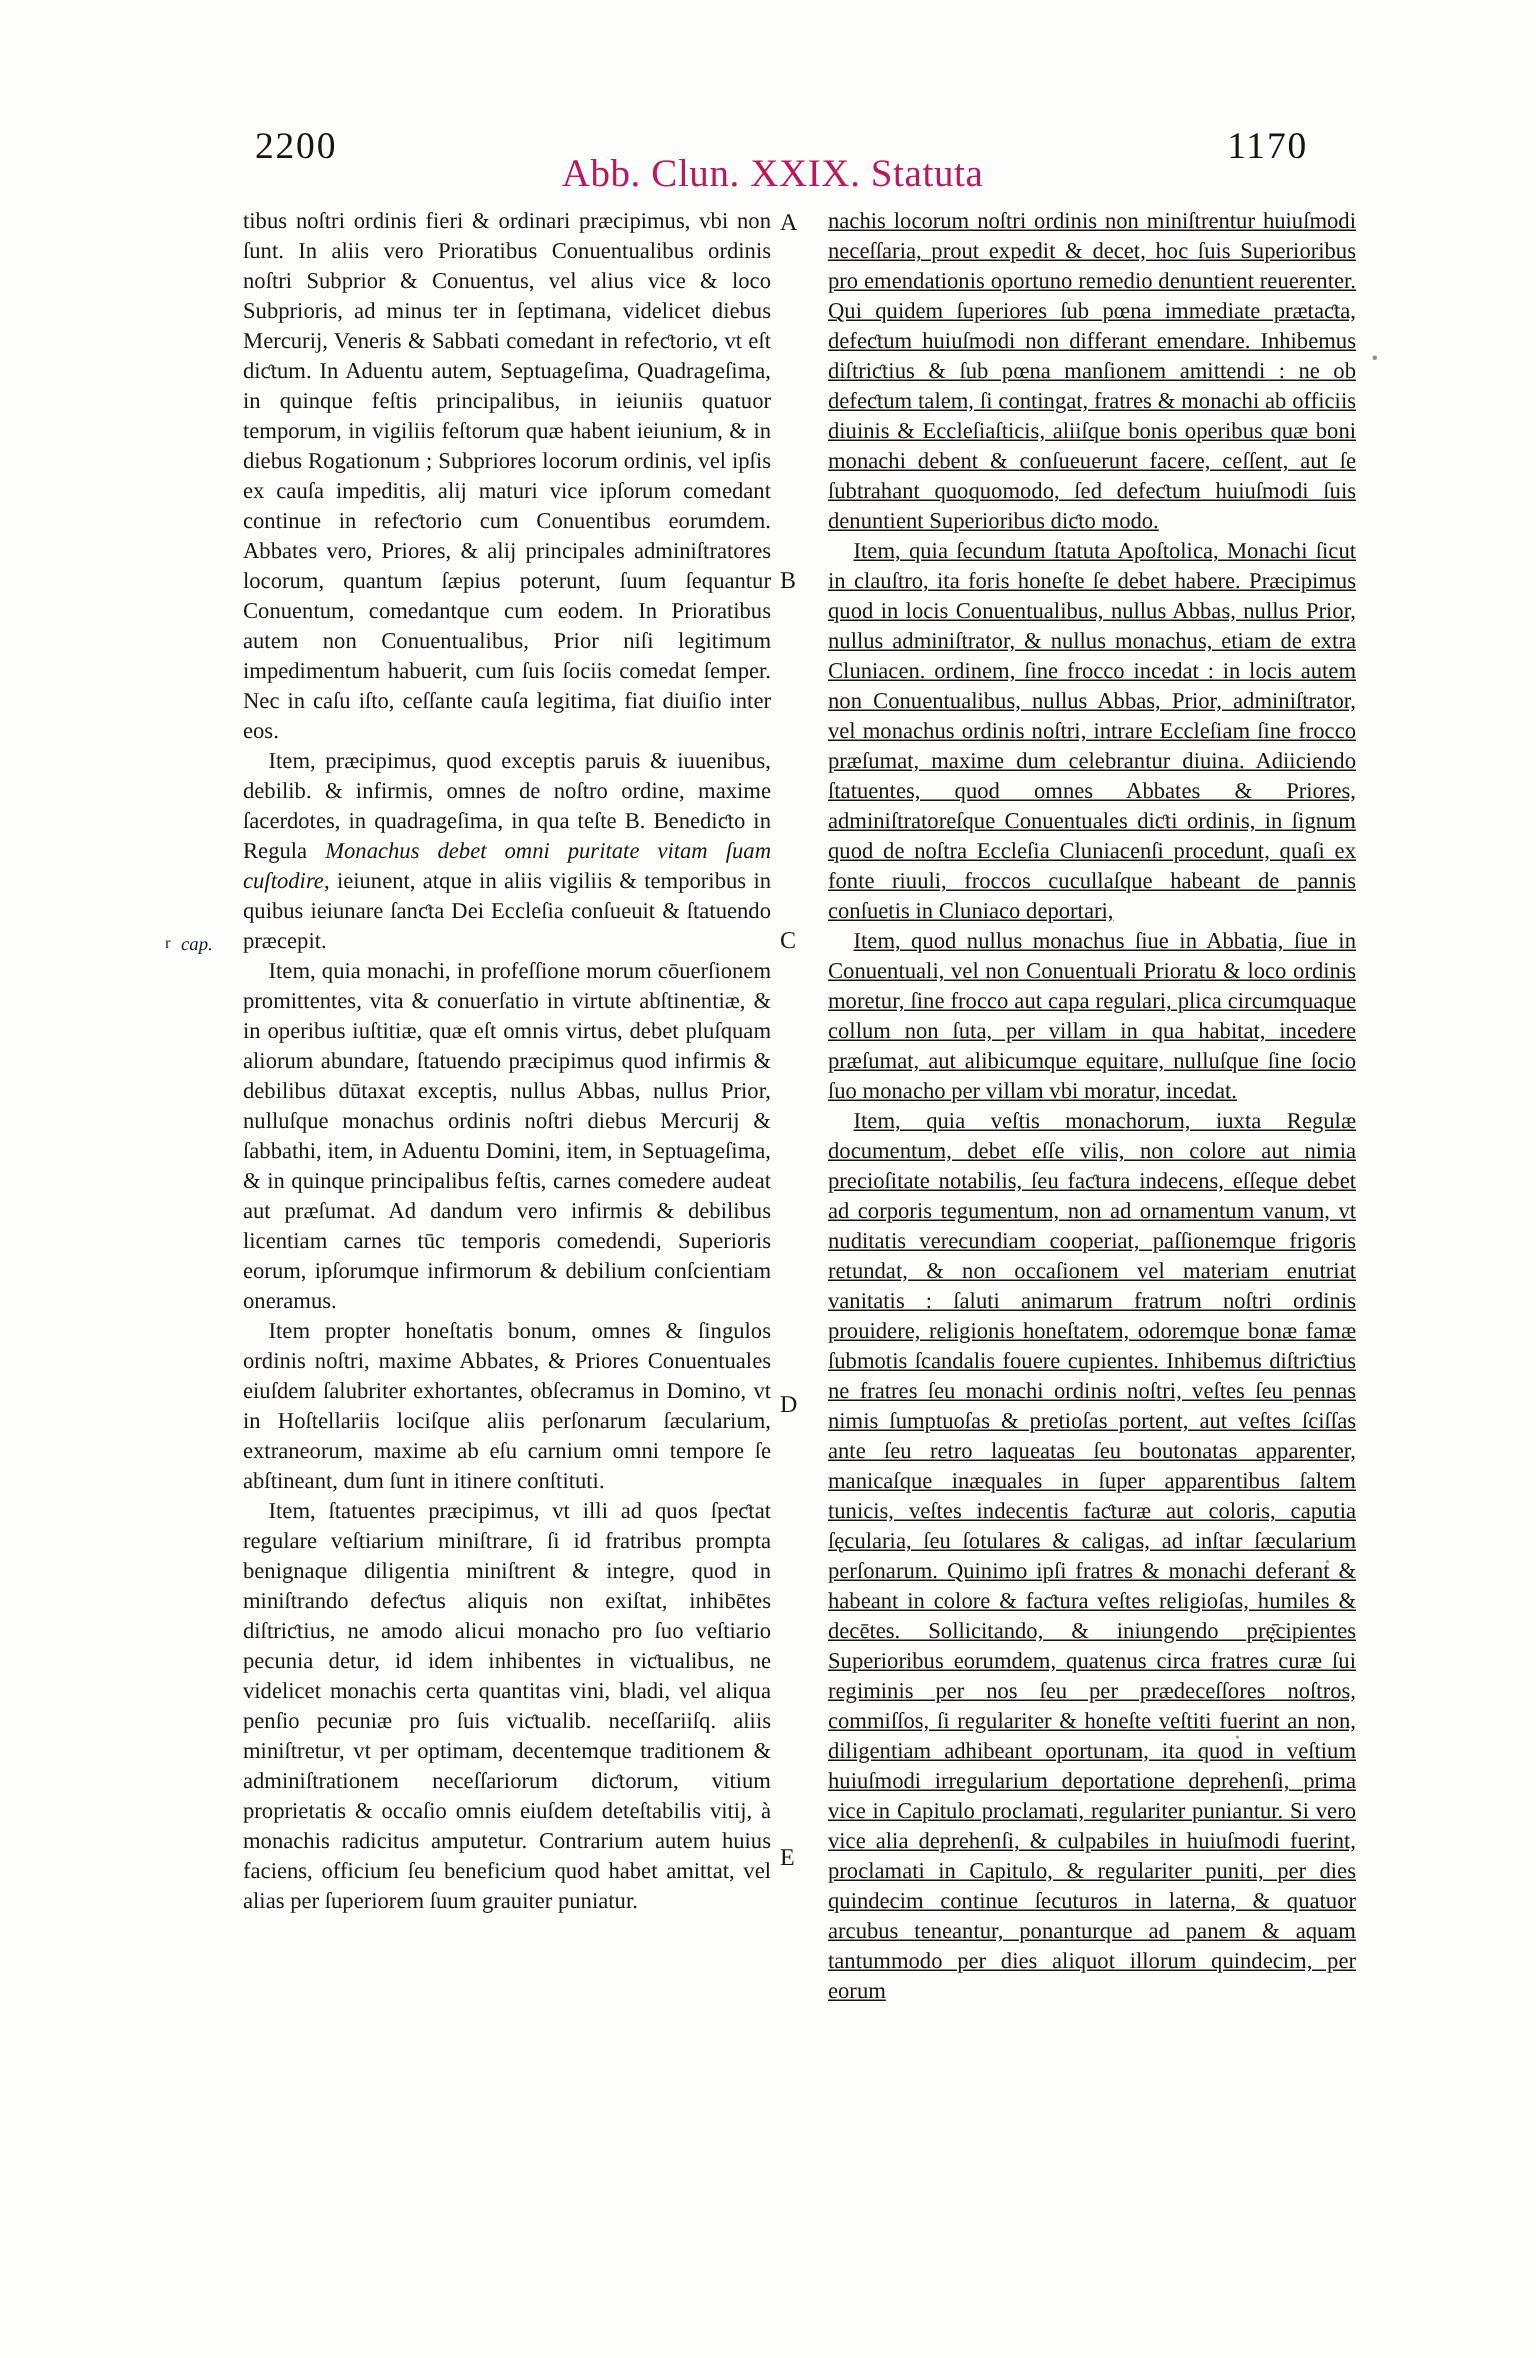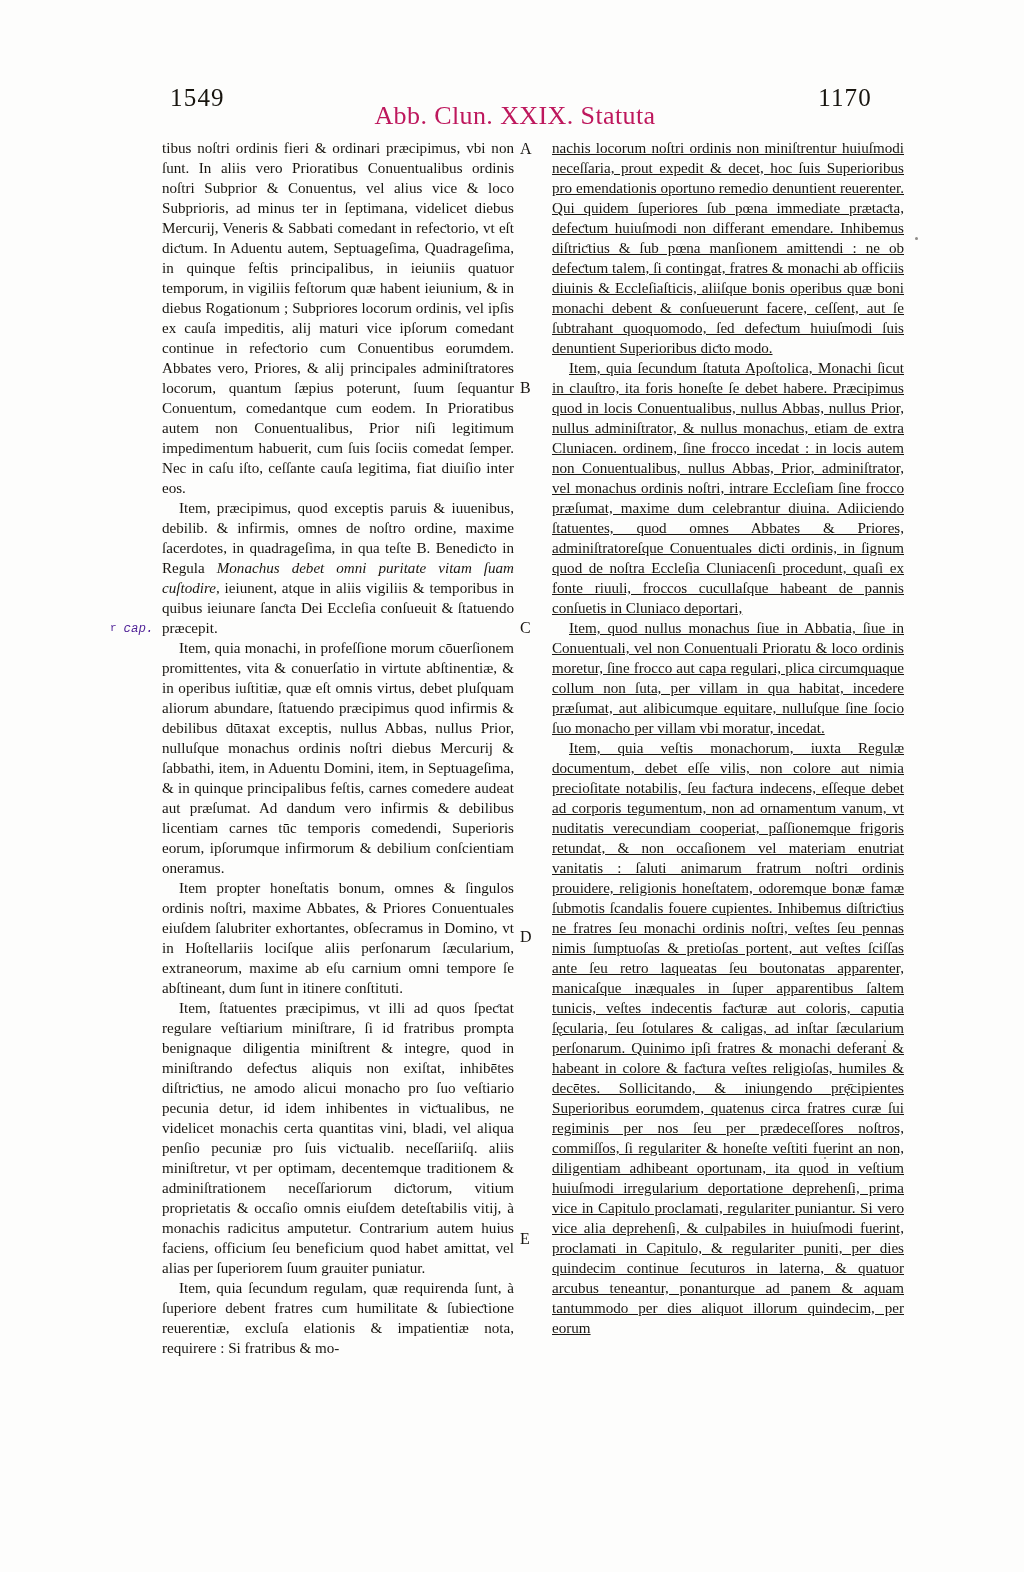--- a/index.html
+++ b/index.html
@@ -80,23 +80,22 @@
     text-indent: 17px;
   }
   .para.cont { text-indent: 0; }
 
   .it { font-style: italic; }
 
   
   .margin-note {
     position: absolute;
     font-size: 12.5px;
-    color: #4c1d95;
+    color: #0f172a;
     white-space: nowrap;
-    font-family: Liberation Mono, monospace;
   }
   .margin-note .mn-r {
     font-style: normal;
     font-size: 11px;
     margin-right: 7px;
     vertical-align: 1px;
   }
   .margin-note .mn-cap {
     font-style: italic;
   }
@@ -129,21 +128,21 @@
     border-radius: 50%;
     opacity: .55;
   }
 </style>
 </head>
 <body>
 
 <div class="page">
 
   <div class="running-head">
-    <span class="folio folio-left">1549</span>
+    <span class="folio folio-left">2200</span>
     <span class="head-title">Abb. Clun. XXIX. Statuta</span>
     <span class="folio folio-right">1170</span>
   </div>
 
   <span class="col-marker" style="left:520px; top:140px;">A</span>
   <span class="col-marker" style="left:520px; top:379px;">B</span>
   <span class="col-marker" style="left:520px; top:619px;">C</span>
   <span class="col-marker" style="left:520px; top:928px;">D</span>
   <span class="col-marker" style="left:520px; top:1230px;">E</span>
 
@@ -158,21 +157,20 @@
       <p class="para cont">tibus noſtri ordinis fieri &amp; ordinari præcipimus, vbi non ſunt. In aliis vero Prioratibus Conuentualibus ordinis noſtri Subprior &amp; Conuentus, vel alius vice &amp; loco Subprioris, ad minus ter in ſeptimana, videlicet diebus Mercurij, Veneris &amp; Sabbati comedant in refeƈtorio, vt eſt diƈtum. In Aduentu autem, Septuageſima, Quadrageſima, in quinque feſtis principalibus, in ieiuniis quatuor temporum, in vigiliis feſtorum quæ habent ieiunium, &amp; in diebus Rogationum ; Subpriores locorum ordinis, vel ipſis ex cauſa impeditis, alij maturi vice ipſorum comedant continue in refeƈtorio cum Conuentibus eorumdem. Abbates vero, Priores, &amp; alij principales adminiſtratores locorum, quantum ſæpius poterunt, ſuum ſequantur Conuentum, comedantque cum eodem. In Prioratibus autem non Conuentualibus, Prior niſi legitimum impedimentum habuerit, cum ſuis ſociis comedat ſemper. Nec in caſu iſto, ceſſante cauſa legitima, fiat diuiſio inter eos.</p>
 
       <p class="para"><span>Item, præcipimus, quod exceptis paruis &amp; iuuenibus, debilib. &amp; infirmis, omnes de noſtro ordine, maxime ſacerdotes, in quadrageſima, in qua teſte B. Benediƈto in Regula </span><span class="it">Monachus debet omni puritate vitam ſuam cuſtodire</span><span>, ieiunent, atque in aliis vigiliis &amp; temporibus in quibus ieiunare ſanƈta Dei Eccleſia conſueuit &amp; ſtatuendo præcepit.</span></p>
 
       <p class="para">Item, quia monachi, in profeſſione morum cōuerſionem promittentes, vita &amp; conuerſatio in virtute abſtinentiæ, &amp; in operibus iuſtitiæ, quæ eſt omnis virtus, debet pluſquam aliorum abundare, ſtatuendo præcipimus quod infirmis &amp; debilibus dūtaxat exceptis, nullus Abbas, nullus Prior, nulluſque monachus ordinis noſtri diebus Mercurij &amp; ſabbathi, item, in Aduentu Domini, item, in Septuageſima, &amp; in quinque principalibus feſtis, carnes comedere audeat aut præſumat. Ad dandum vero infirmis &amp; debilibus licentiam carnes tūc temporis comedendi, Superioris eorum, ipſorumque infirmorum &amp; debilium conſcientiam oneramus.</p>
 
       <p class="para">Item propter honeſtatis bonum, omnes &amp; ſingulos ordinis noſtri, maxime Abbates, &amp; Priores Conuentuales eiuſdem ſalubriter exhortantes, obſecramus in Domino, vt in Hoſtellariis lociſque aliis perſonarum ſæcularium, extraneorum, maxime ab eſu carnium omni tempore ſe abſtineant, dum ſunt in itinere conſtituti.</p>
 
       <p class="para">Item, ſtatuentes præcipimus, vt illi ad quos ſpeƈtat regulare veſtiarium miniſtrare, ſi id fratribus prompta benignaque diligentia miniſtrent &amp; integre, quod in miniſtrando defeƈtus aliquis non exiſtat, inhibētes diſtriƈtius, ne amodo alicui monacho pro ſuo veſtiario pecunia detur, id idem inhibentes in viƈtualibus, ne videlicet monachis certa quantitas vini, bladi, vel aliqua penſio pecuniæ pro ſuis viƈtualib. neceſſariiſq. aliis miniſtretur, vt per optimam, decentemque traditionem &amp; adminiſtrationem neceſſariorum diƈtorum, vitium proprietatis &amp; occaſio omnis eiuſdem deteſtabilis vitij, à monachis radicitus amputetur. Contrarium autem huius faciens, officium ſeu beneficium quod habet amittat, vel alias per ſuperiorem ſuum grauiter puniatur.</p>
 
-      <p class="para">Item, quia ſecundum regulam, quæ requirenda ſunt, à ſuperiore debent fratres cum humilitate &amp; ſubieƈtione reuerentiæ, excluſa elationis &amp; impatientiæ nota, requirere : Si fratribus &amp; mo-</p>
     </div>
 
     <div class="col col-right">
 
       <p class="para cont">nachis locorum noſtri ordinis non miniſtrentur huiuſmodi neceſſaria, prout expedit &amp; decet, hoc ſuis Superioribus pro emendationis oportuno remedio denuntient reuerenter. Qui quidem ſuperiores ſub pœna immediate prætaƈta, defeƈtum huiuſmodi non differant emendare. Inhibemus diſtriƈtius &amp; ſub pœna manſionem amittendi : ne ob defeƈtum talem, ſi contingat, fratres &amp; monachi ab officiis diuinis &amp; Eccleſiaſticis, aliiſque bonis operibus quæ boni monachi debent &amp; conſueuerunt facere, ceſſent, aut ſe ſubtrahant quoquomodo, ſed defeƈtum huiuſmodi ſuis denuntient Superioribus diƈto modo.</p>
 
       <p class="para">Item, quia ſecundum ſtatuta Apoſtolica, Monachi ſicut in clauſtro, ita foris honeſte ſe debet habere. Præcipimus quod in locis Conuentualibus, nullus Abbas, nullus Prior, nullus adminiſtrator, &amp; nullus monachus, etiam de extra Cluniacen. ordinem, ſine frocco incedat : in locis autem non Conuentualibus, nullus Abbas, Prior, adminiſtrator, vel monachus ordinis noſtri, intrare Eccleſiam ſine frocco præſumat, maxime dum celebrantur diuina. Adiiciendo ſtatuentes, quod omnes Abbates &amp; Priores, adminiſtratoreſque Conuentuales diƈti ordinis, in ſignum quod de noſtra Eccleſia Cluniacenſi procedunt, quaſi ex fonte riuuli, froccos cucullaſque habeant de pannis conſuetis in Cluniaco deportari,</p>
 
       <p class="para">Item, quod nullus monachus ſiue in Abbatia, ſiue in Conuentuali, vel non Conuentuali Prioratu &amp; loco ordinis moretur, ſine frocco aut capa regulari, plica circumquaque collum non ſuta, per villam in qua habitat, incedere præſumat, aut alibicumque equitare, nulluſque ſine ſocio ſuo monacho per villam vbi moratur, incedat.</p>
 

